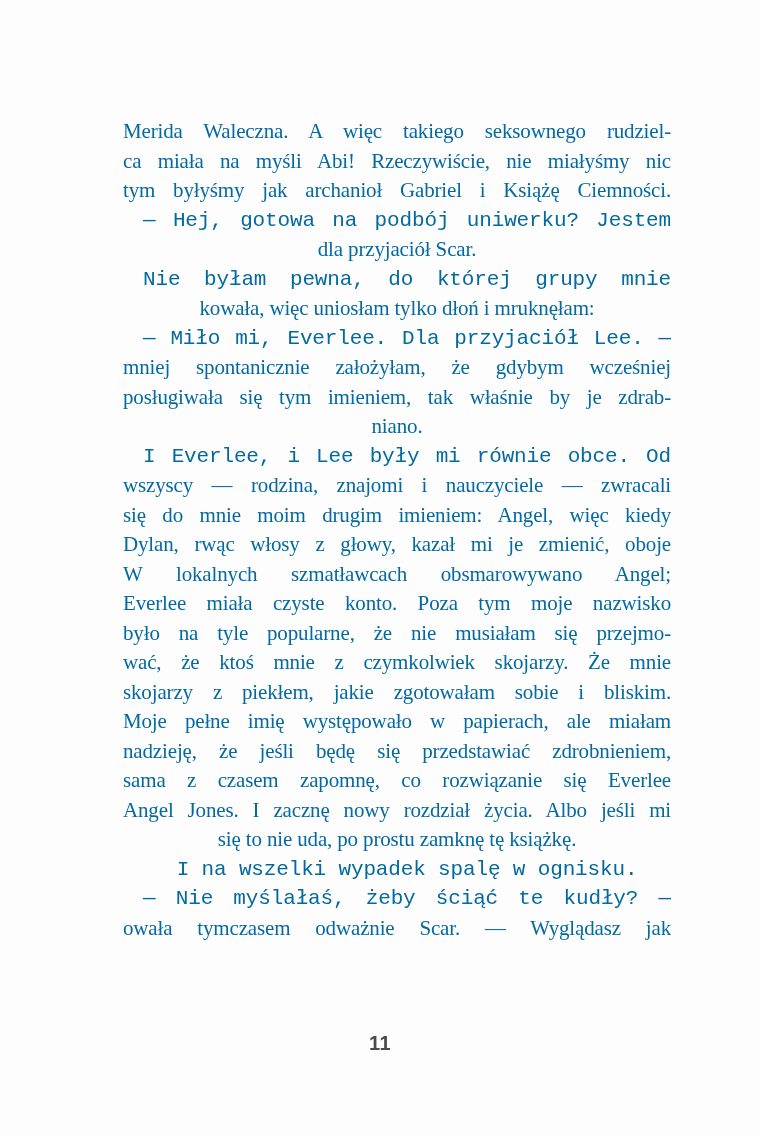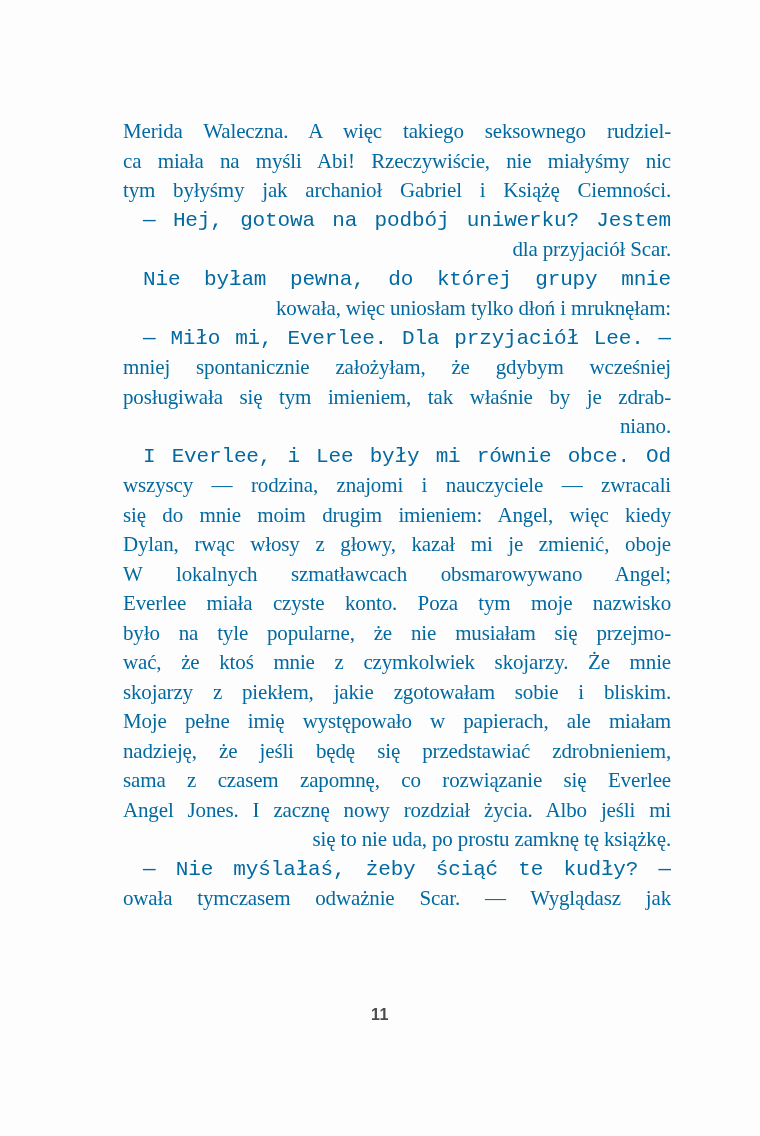--- a/index.html
+++ b/index.html
@@ -24,29 +24,29 @@
   }
   .para { margin: 0; padding: 0; }
   
   .line {
     text-align: justify;
     height: 29.5px;
     overflow: hidden;
     white-space: normal;
   }
   .line::after { content: ""; display: inline-block; width: 100%; }
-  .line.nojust { text-align: right; }
+  .line.nojust { text-align: center; }
   .line.nojust::after { content: none; }
   .line.first-indent { text-indent: 20px; font-family: Liberation Mono, monospace; }
   .folio {
     position: absolute;
-    top: 1006px; left: 0; width: 100%;
+    top: 1032px; left: 0; width: 100%;
     text-align: center;
     font-family: "Liberation Sans", sans-serif;
-    font-size: 16px;
+    font-size: 20px;
     font-weight: bold;
     color: #4b4b4b;
     letter-spacing: 0.5px;
   }
 </style>
 </head>
 <body>
 
 <div class="book-page">
   <div class="text-block">
@@ -79,18 +79,21 @@
         <div class="line">było na tyle popularne, że nie musiałam się przejmo-</div>
         <div class="line">wać, że ktoś mnie z czymkolwiek skojarzy. Że mnie</div>
         <div class="line">skojarzy z piekłem, jakie zgotowałam sobie i bliskim.</div>
         <div class="line">Moje pełne imię występowało w papierach, ale miałam</div>
         <div class="line">nadzieję, że jeśli będę się przedstawiać zdrobnieniem,</div>
         <div class="line">sama z czasem zapomnę, co rozwiązanie się Everlee</div>
         <div class="line">Angel Jones. I zacznę nowy rozdział życia. Albo jeśli mi</div>
         <div class="line nojust">się to nie uda, po prostu zamknę tę książkę.</div>
       </div>
       <div class="para">
+        <div class="line nojust first-indent">I na wszelki wypadek spalę w ognisku.</div>
+      </div>
+      <div class="para">
         <div class="line first-indent">— Nie myślałaś, żeby ściąć te kudły? — kontynu-</div>
         <div class="line">owała tymczasem odważnie Scar. — Wyglądasz jak</div>
       </div>
     </div>
   <div class="folio">11</div>
 </div>
 
 </body></html>

